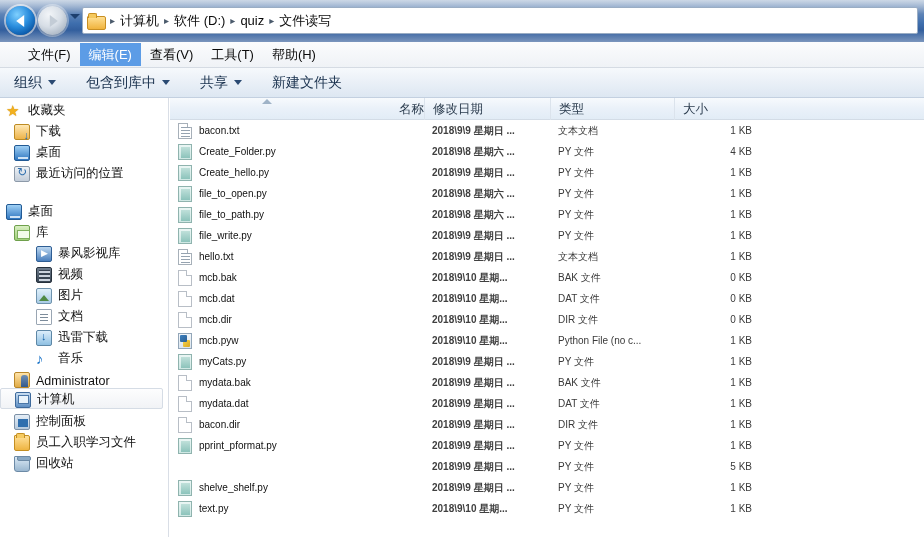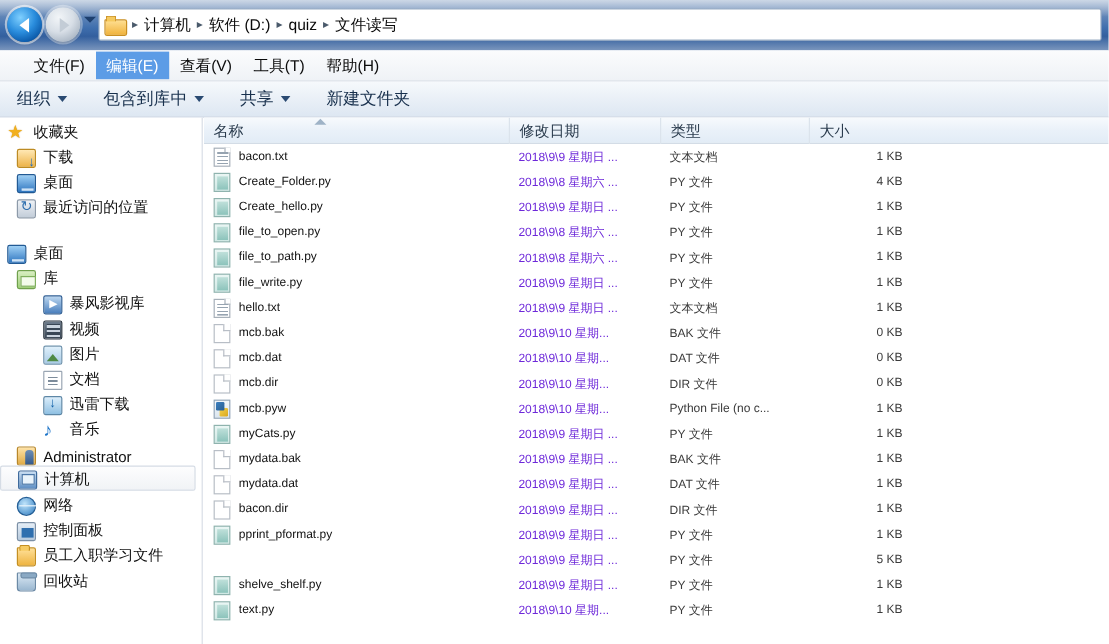--- a/index.html
+++ b/index.html
@@ -155,32 +155,32 @@
   .col-header{
     position:absolute; left:0; top:0; width:754px; height:22px;
     background:linear-gradient(180deg,#f7fafd 0%, #eaf1f9 50%, #e2ecf6 100%);
     border-bottom:1px solid #d3dce6;
   }
   .col-header .ch{
     position:absolute; top:0; height:22px; line-height:22px;
     font-size:12.5px; color:#2a3b4d; padding-left:8px;
     border-left:1px solid #dbe3ec; white-space:nowrap;
   }
-  .col-header .ch:first-child{ border-left:none; }
+  .col-header .ch:first-child{ border-left:none;text-align:right; }
   .sort-arrow{
     position:absolute; left:92px; top:1px; width:0;height:0;
     border-left:5px solid transparent;border-right:5px solid transparent;border-bottom:5px solid #9fb3c7;
   }
   .rows{ position:absolute; left:0; top:22px; width:754px; height:417px; }
   .frow{
     position:relative; height:21px; display:flex; align-items:center;
     font-size:10px; color:#101010; white-space:nowrap;padding-left:48px;
   }
   .c-name{ position:absolute; left:8px; display:flex; align-items:center; }
-  .c-date{ position:absolute; left:262px; color:#6d28d9; }
+  .c-date{ position:absolute; left:262px; color:#404040;font-weight:bold; }
   .c-type{ position:absolute; left:388px; color:#3a3a3a; overflow:hidden; width:116px;}
   .c-size{ position:absolute; left:504px; width:78px; text-align:right; color:#3a3a3a; }
   .fico{ width:14px;height:16px; margin-right:7px; position:relative; flex:0 0 auto;}
 
   
   .f-txt{ background:#fff; border:1px solid #a7b0b9; }
   .f-txt:after{ content:""; position:absolute; left:2px; top:2px; width:9px; height:11px;
     background:repeating-linear-gradient(0deg,#96a3b0 0 1px, transparent 1px 3px);}
   .f-txt:before{ content:""; position:absolute; right:-1px; top:-1px; width:4px;height:4px;
     background:#fff; border-left:1px solid #a7b0b9; border-bottom:1px solid #a7b0b9;}
@@ -303,24 +303,20 @@
       </div>
       <div class="sb-row indent1">
         <span class="sb-ico ic-user"></span>
         <span class="sb-label">Administrator</span>
       </div>
       <div class="sb-row indent1 selected">
         <span class="sb-ico ic-pc"></span>
         <span class="sb-label">计算机</span>
       </div>
       <div class="sb-row indent1">
-        <span class="sb-ico ic-net"></span>
-        <span class="sb-label">网络</span>
-      </div>
-      <div class="sb-row indent1">
         <span class="sb-ico ic-cpanel"></span>
         <span class="sb-label">控制面板</span>
       </div>
       <div class="sb-row indent1">
         <span class="sb-ico ic-folder"></span>
         <span class="sb-label">员工入职学习文件</span>
       </div>
       <div class="sb-row indent1">
         <span class="sb-ico ic-bin"></span>
         <span class="sb-label">回收站</span>

